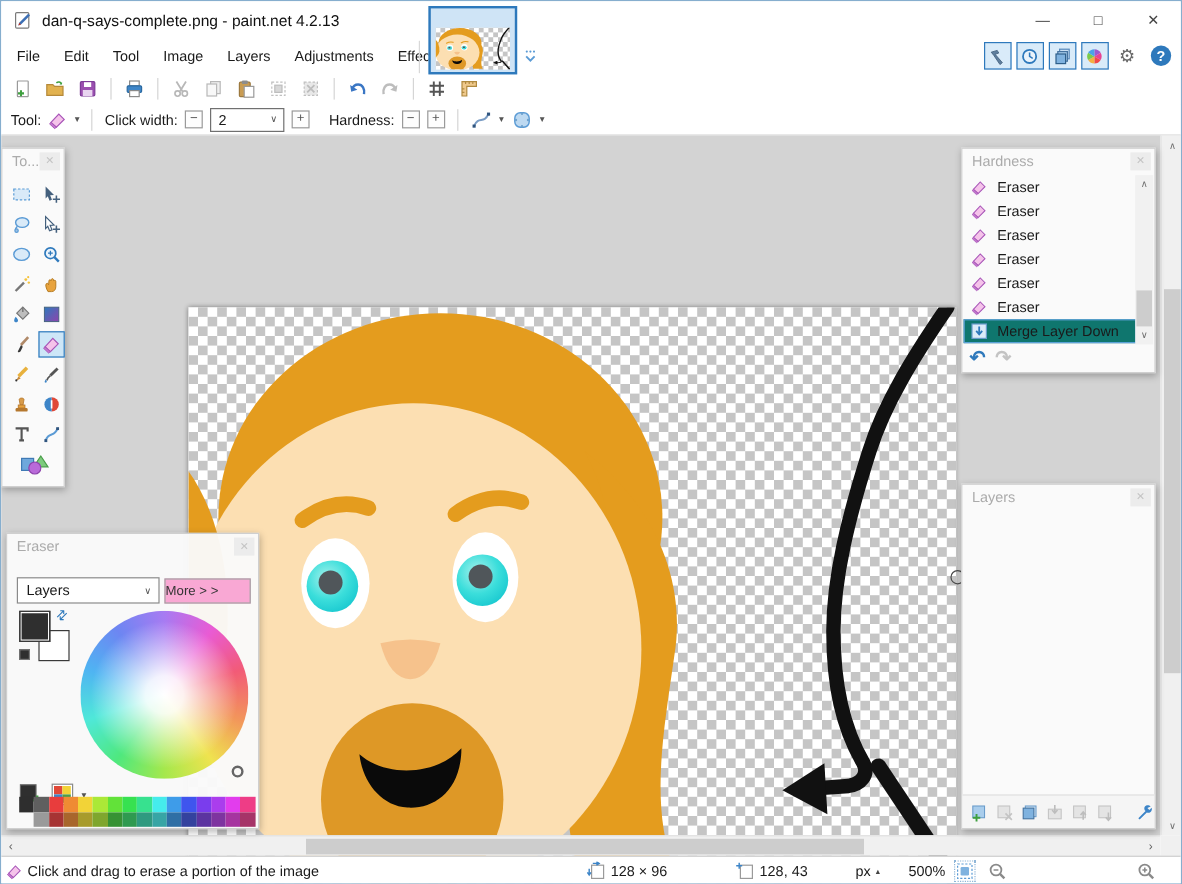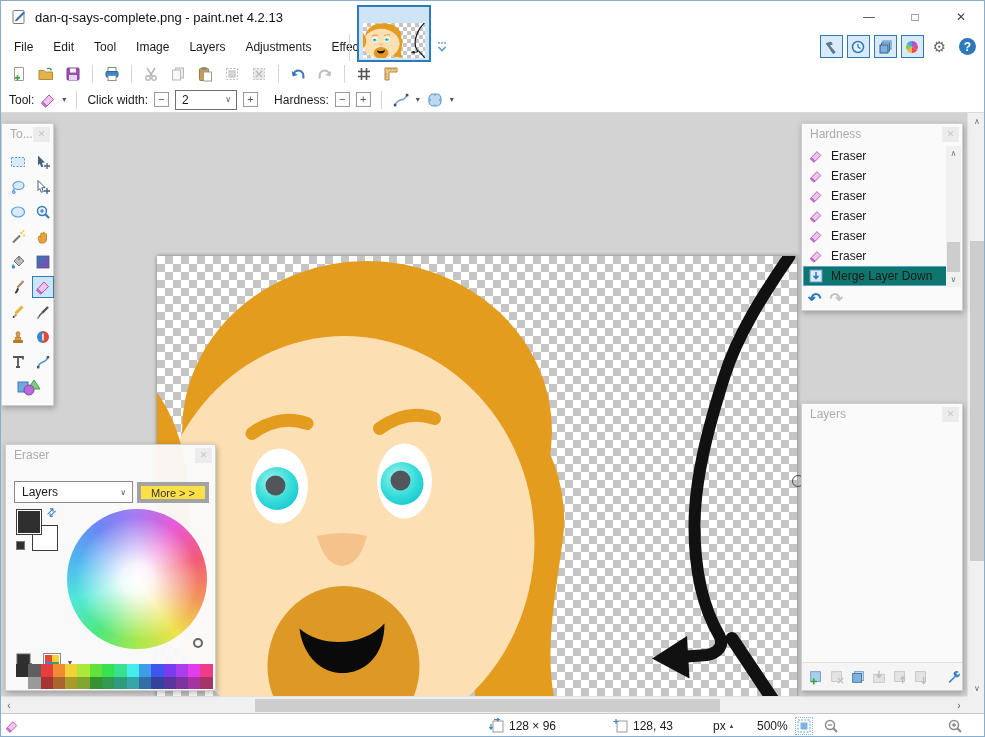--- a/index.html
+++ b/index.html
@@ -49,21 +49,21 @@
 .ptitle{height:21px;line-height:21px;padding-left:8px;color:#ABABAB;font-size:12px;position:relative}
 .pclose{position:absolute;right:3px;top:3px;width:17px;height:15px;background:#ECECEC;color:#C4C4C4;font-size:9px;text-align:center;line-height:15px}
 
 #tools-panel{left:0;top:122px;width:53px;height:283px}
 .tcell{position:absolute;width:22px;height:22px;display:flex;align-items:center;justify-content:center}
 .tcell.sel{background:#CDE6F7;border:1px solid #2E79BC}
 
 #colors-panel{left:4px;top:443px;width:211px;height:247px;background:rgba(250,250,250,.96)}
 .select{position:absolute;left:8px;top:36px;width:119px;height:22px;border:1px solid #8A8A8A;background:#fff;display:flex;align-items:center;padding-left:7px}
 .select .chev{position:absolute;right:6px}
-.morebtn{position:absolute;left:131px;top:37px;width:72px;height:21px;background:#fde047;border:4px solid #a3a3a3;font-size:11px;display:flex;align-items:center;justify-content:center;color:#333}
+.morebtn{position:absolute;left:131px;top:37px;width:72px;height:21px;background:#f9a8d4;border:1px solid #a3a3a3;font-size:11px;display:flex;align-items:center;justify-content:flex-start;color:#333}
 .swatch-secondary{position:absolute;left:26px;top:80px;width:26px;height:26px;background:#fff;border:1px solid #3a3a3a}
 .swatch-primary{position:absolute;left:10px;top:64px;width:26px;height:26px;background:#2F2F2F;border:1px solid #3a3a3a;box-shadow:inset 0 0 0 1px #fff}
 .swap{position:absolute;left:41px;top:61px;color:#2E79BC;font-size:11px;transform:rotate(-45deg)}
 .mini-swatch{position:absolute;left:10px;top:96px;width:9px;height:9px;background:#2F2F2F;border:1px solid #777}
 .wheel{position:absolute;left:61px;top:64px;width:140px;height:140px;border-radius:50%;
  background:radial-gradient(circle at 50% 50%,#fff 0%,rgba(255,255,255,.9) 16%,rgba(255,255,255,0) 62%),
  conic-gradient(from 0deg,#A77BF2,#E95BD4,#F25B77,#F2955B,#EFE34F,#A5E84C,#4FE87E,#4FE8D9,#4FB4F2,#6D86F2,#A77BF2)}
 .wheel-cursor{position:absolute;left:126px;top:129px;width:10px;height:10px;border:2px solid #666;border-radius:50%}
 .pal-icons{position:absolute;left:10px;top:207px;display:flex;align-items:center;gap:6px}
 .palette-rows{position:absolute;left:10px;top:219px;width:197px}
@@ -641,20 +641,21 @@
   <div class="hthumb"></div>
   <div class="hsar" style="right:0">›</div>
 </div>
 <div class="scorner"></div>
 
 <div class="statusbar">
   <div class="sb" style="left:4px">
     <svg class="i14" viewBox="0 0 16 16">
           <use href="#ic-eraser"></use>
         </svg>
+    <span>Click and drag to erase a portion of the image</span>
   </div>
   <div class="sb" style="left:488px">
     <svg class="i16" viewBox="0 0 16 16">
           <rect x="4" y="3" width="10" height="11" fill="#fff" stroke="#9a9a9a"></rect>
           <path d="M2,6 L2,11 M0.5,9 L2,11.2 L3.5,9" stroke="#3D85C8" stroke-width="1.2" fill="none"></path>
           <path d="M5,1.5 L10,1.5 M8,0 L10.3,1.5 L8,3" stroke="#3D85C8" stroke-width="1.2" fill="none"></path>
         </svg>
     <span>128 × 96</span>
   </div>
   <div class="sb" style="left:612px">

